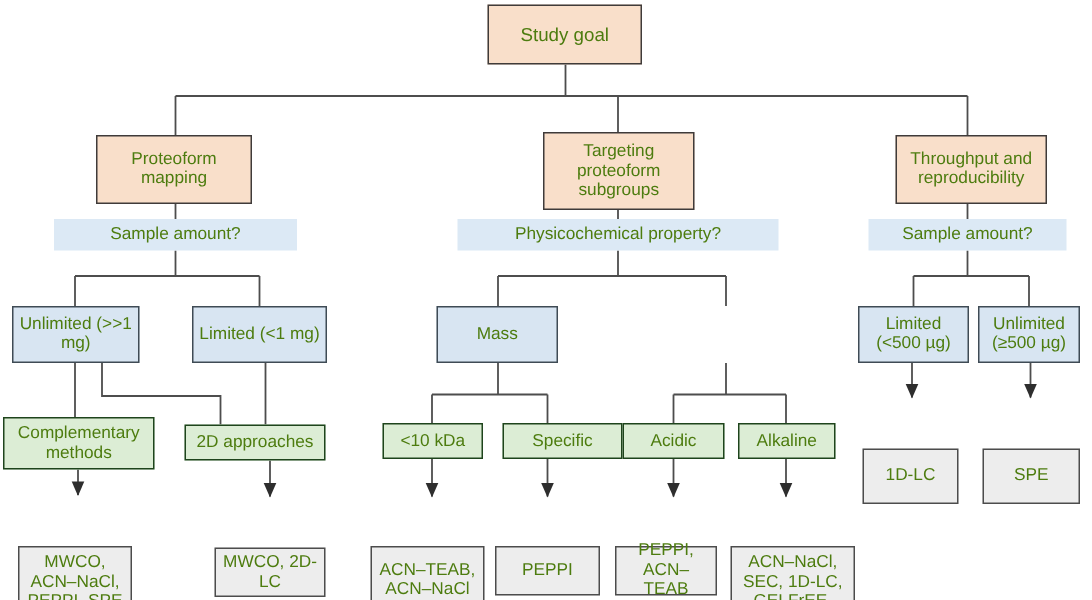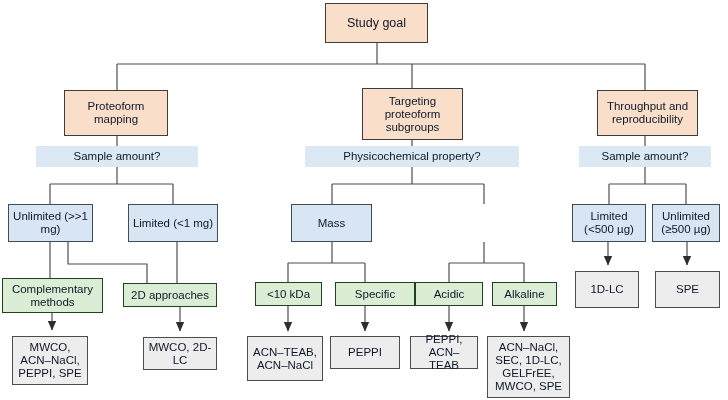--- a/index.html
+++ b/index.html
@@ -1,27 +1,27 @@
 <!DOCTYPE html>
 <html style="--category_fill: #f9dfca; --question_fill: #dce9f5; --option_fill: #d8e5f2; --approach_fill: #dcedd5; --method_fill: #ededed; --line: #4d4d4d;"><head>
 <meta charset="utf-8">
 <style>
   html,body{margin:0;padding:0;background:#ffffff;}
   #figure{position:relative;width:728px;height:400px;background:#ffffff;
-          font-family:"Liberation Sans", sans-serif;color:#0f172a;overflow:hidden;}
+          font-family:"Liberation Sans", sans-serif;color:#4d7c0f;overflow:hidden;}
   #connectors{position:absolute;left:0;top:0;z-index:1;}
   .box{position:absolute;z-index:2;box-sizing:border-box;display:flex;align-items:center;
        justify-content:center;text-align:center;font-size:11.5px;line-height:13px;
        padding:2px 3px;background:#fff;}
   .cat{background:var(--category_fill,#f9dfca);border:1.5px solid #3f3b3a;}
   .root{font-size:12.5px;}
   .q{background:var(--question_fill,#dce9f5);border:none;border-radius:0;}
   .opt{background:var(--option_fill,#d8e5f2);border:1.5px solid #3f4b55;}
   .app{background:var(--approach_fill,#dcedd5);border:1.5px solid #1e441c;}
-  .meth{background:var(--method_fill,#ededed);border:1.5px solid #4c4c4c;}
+  .meth{background:var(--method_fill,#ededed);border:1.5px solid #4c4c4c;margin-top:28px;}
 </style>
 </head>
 <body>
 
 <div id="figure">
 
   <svg id="connectors" width="728" height="400" viewBox="0 0 728 400">
     <defs>
       <marker id="arrow" markerUnits="userSpaceOnUse" markerWidth="12" markerHeight="12" viewBox="-1 -5 10 10" refX="7.5" refY="0" orient="auto">
         <path d="M0,-3.5 L8,0 L0,3.5 Z" fill="#2e2e2e"></path>

